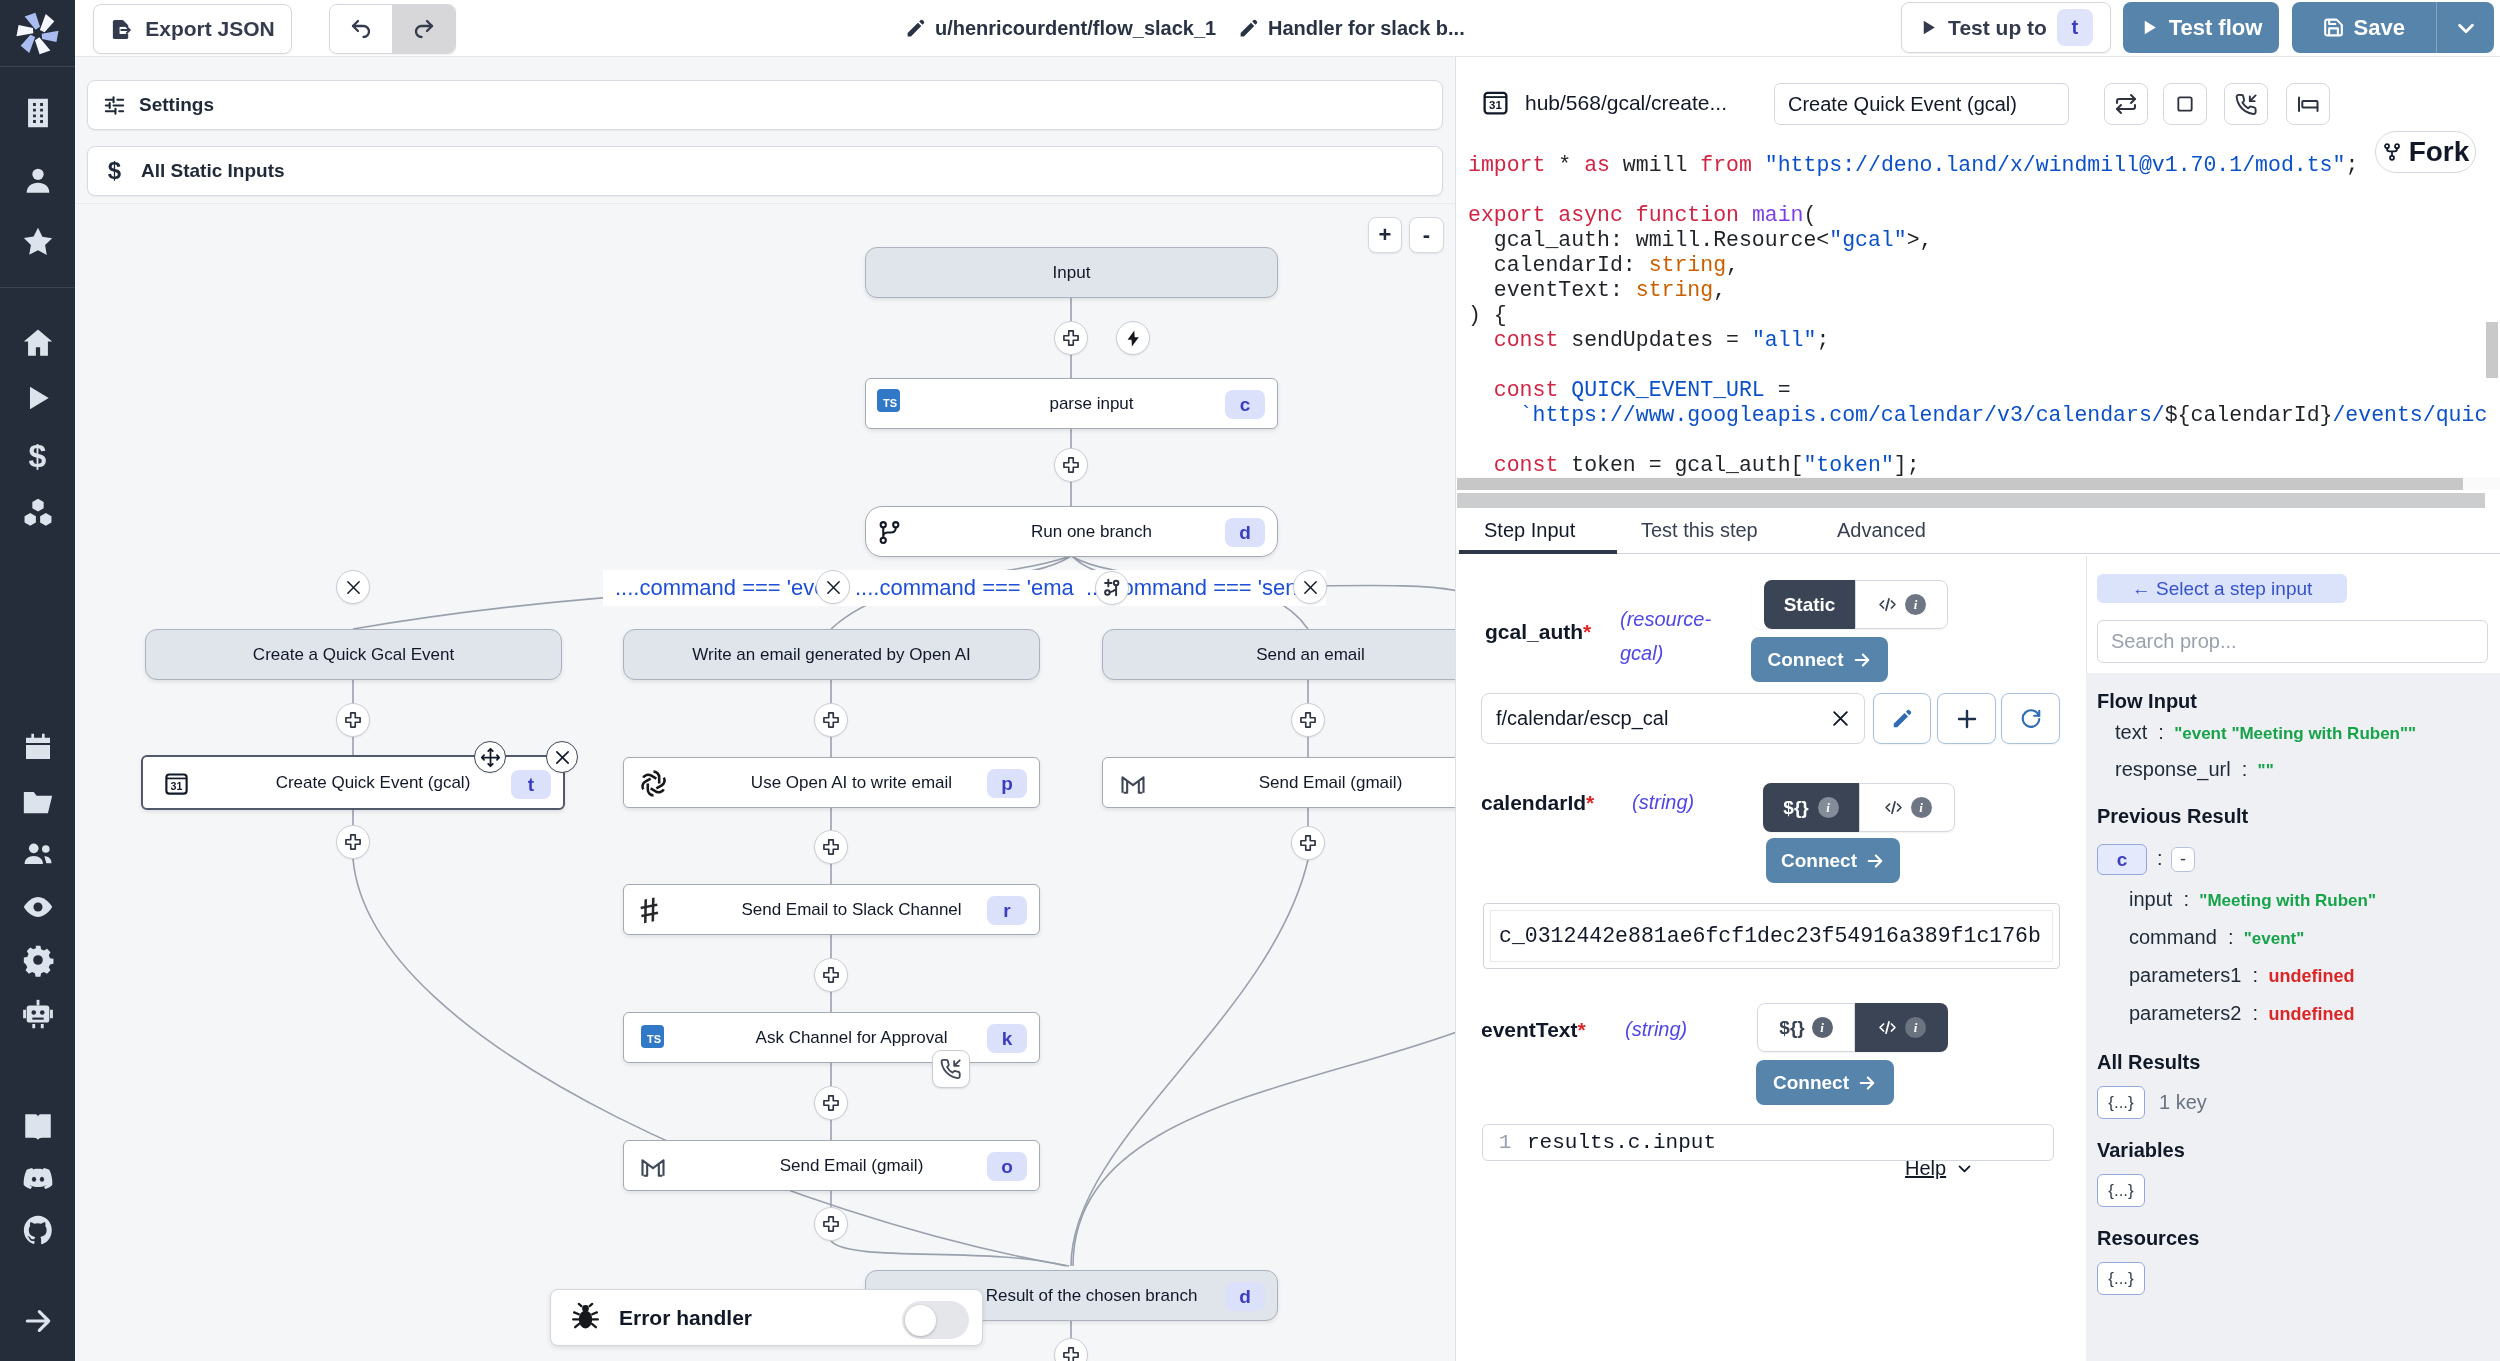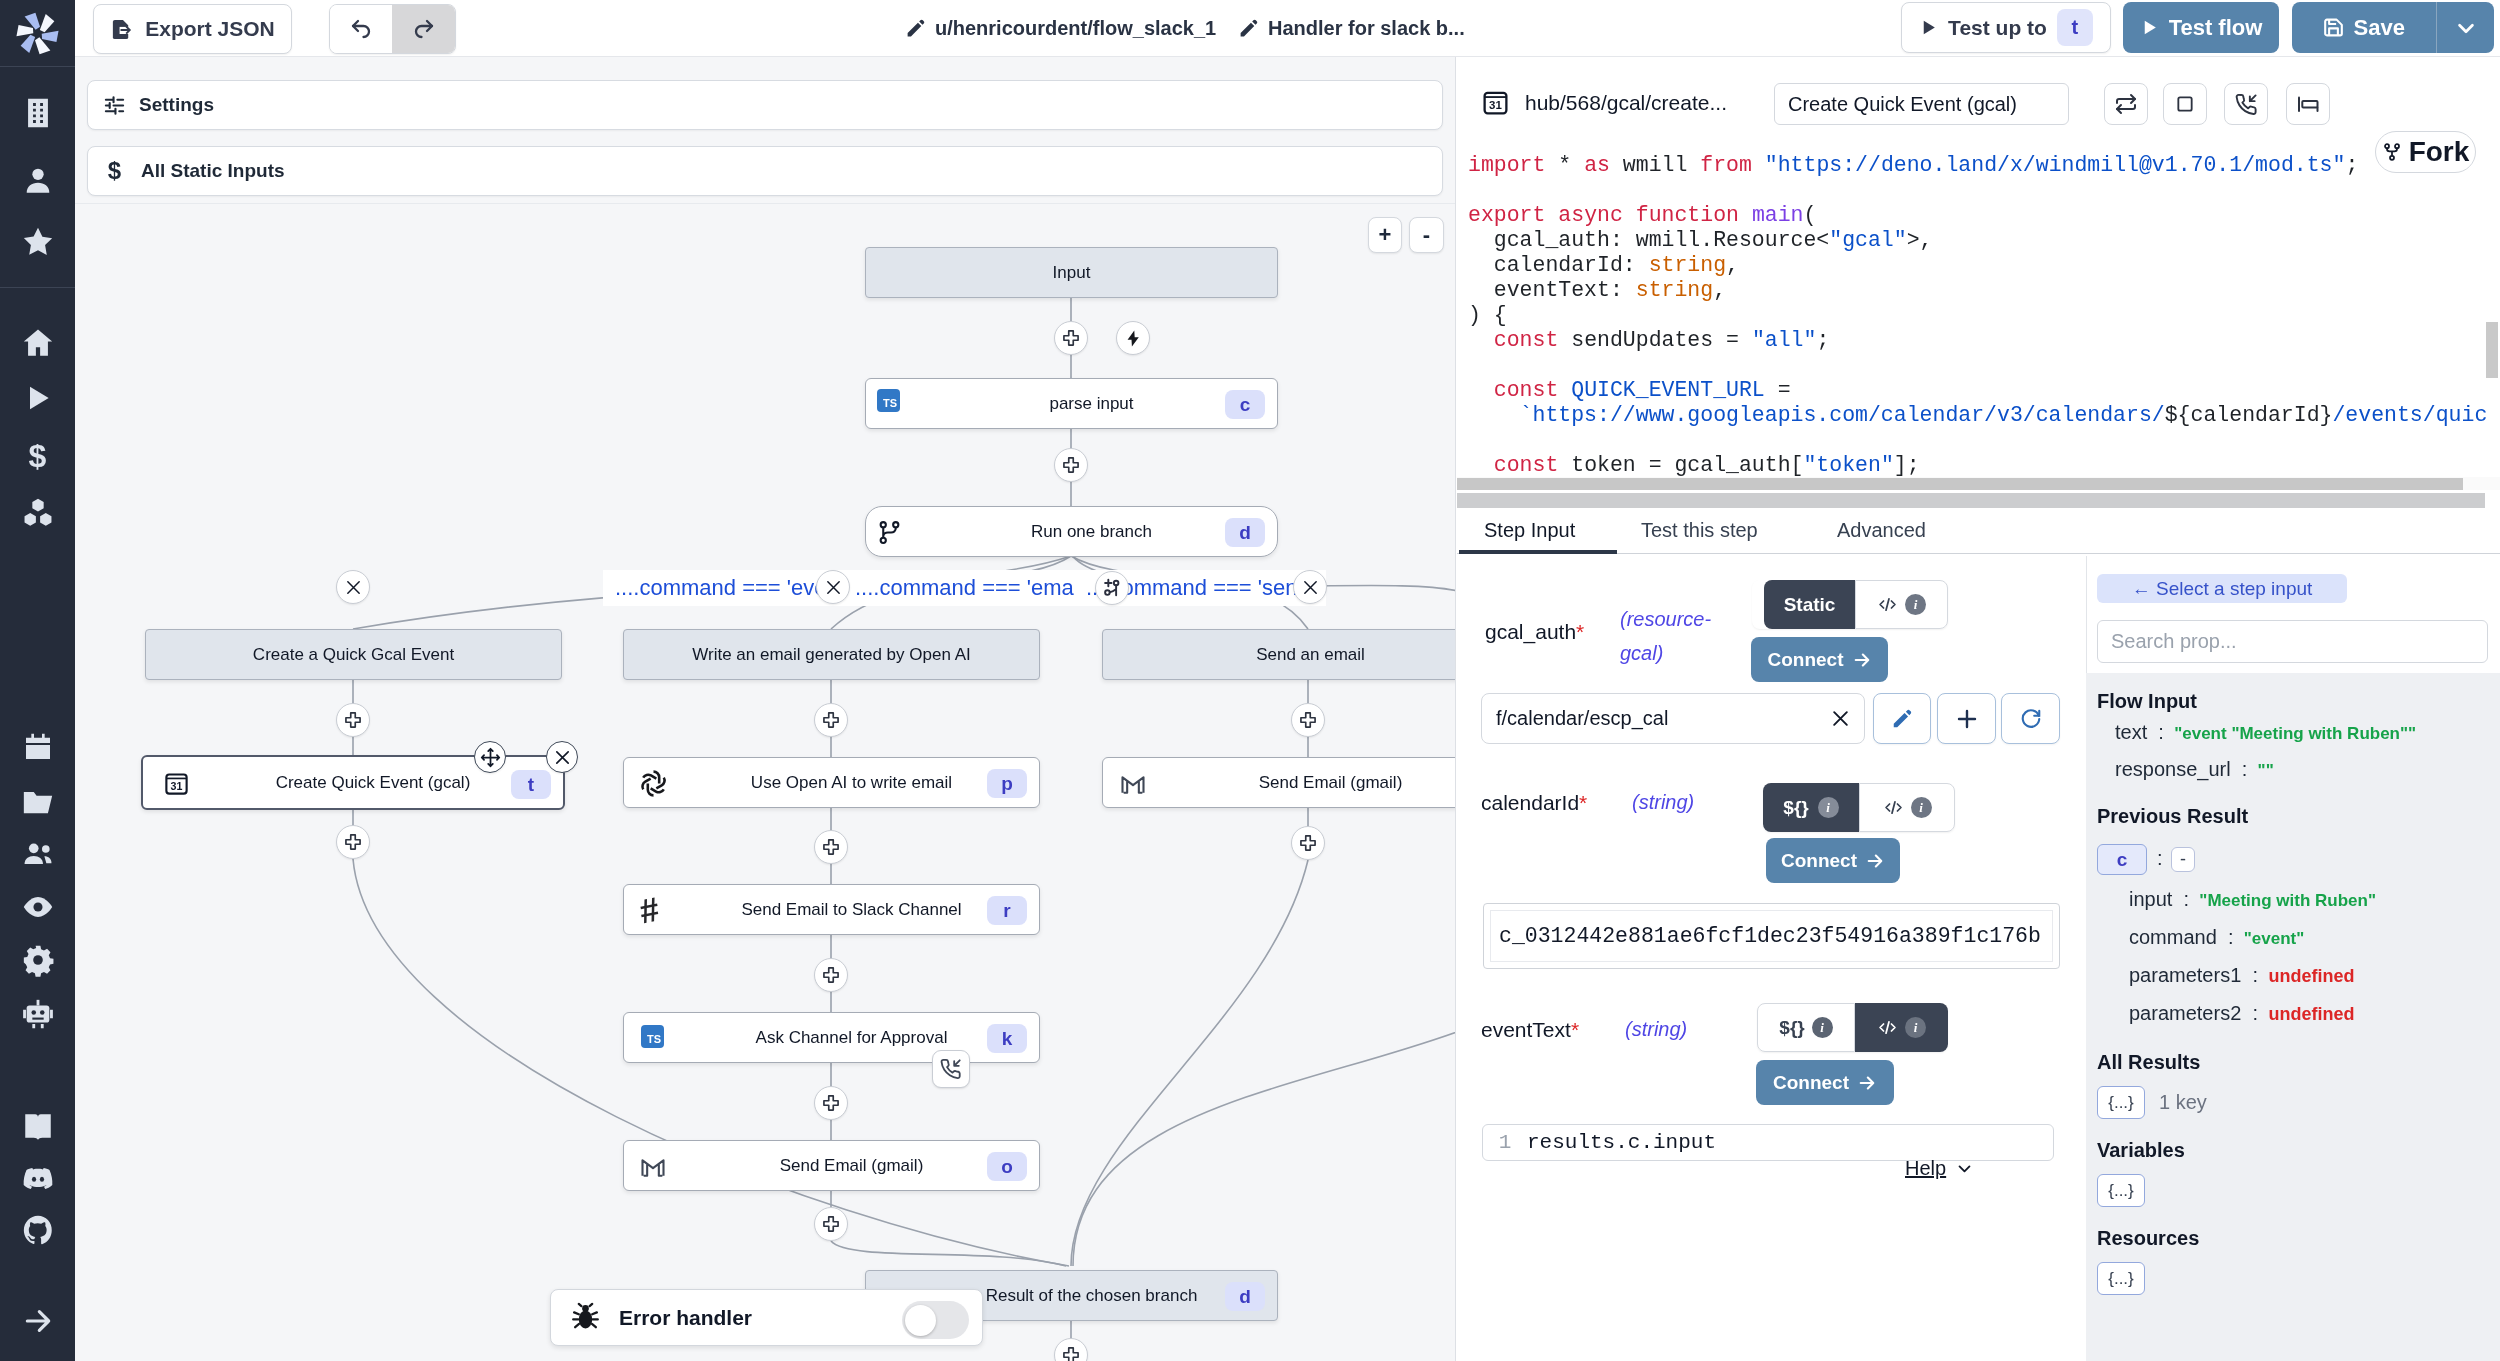--- a/index.html
+++ b/index.html
@@ -17,39 +17,39 @@
 #topbar { left:75px; top:0; width:2425px; height:57px; background:#fff; border-bottom:1px solid #e5e7eb; }
 .wbtn { position:absolute; display:flex; align-items:center; justify-content:center; background:#fff; border:1px solid #d4d8de; border-radius:8px; box-shadow:0 1px 2px rgba(0,0,0,.06); color:#343b4d; font-weight:700; }
 .bbtn { position:absolute; display:flex; align-items:center; justify-content:center; background:#5784ab; border-radius:8px; color:#fff; font-weight:700; }
 .crumb { position:absolute; top:17px; display:flex; align-items:center; gap:9px; font-weight:700; font-size:20px; color:#2a3344; }
 
 
 #flow { left:75px; top:57px; width:1381px; height:1304px; background:#f5f6f8; border-right:1px solid #dde0e5; overflow:hidden; }
 .bar { position:absolute; left:12px; width:1356px; height:50px; background:#fff; border:1px solid #d7dbe1; border-radius:8px; box-shadow:0 1px 2px rgba(0,0,0,.05); display:flex; align-items:center; font-weight:700; font-size:19px; color:#1f2937; }
 .node, .hnode { position:absolute; width:413px; height:51px; border-radius:6px; display:flex; align-items:center; font-size:17px; color:#111827; }
 .node { background:#fff; border:1px solid #a5abb5; box-shadow:0 2px 4px rgba(0,0,0,.09); }
-.hnode { background:#e0e5ec; border:1px solid #abb2bd; border-radius:4px; box-shadow:0 2px 4px rgba(0,0,0,.09); justify-content:center; }
+.hnode { background:#e0e5ec; border:1px solid #abb2bd; border-radius:12px; box-shadow:0 2px 4px rgba(0,0,0,.09); justify-content:center; }
 .ntxt { position:absolute; left:0; right:0; text-align:center;padding-left:40px; }
 .badge { position:absolute; right:12px; top:11px; width:40px; height:29px; background:#dbe0fb; color:#3d3dc2; border-radius:8px; font-weight:700; font-size:19px; display:flex; align-items:center; justify-content:center; }
 .circ { position:absolute; width:34px; height:34px; border-radius:50%; background:#fff; border:1px solid #c9cdd4; box-shadow:0 1px 2px rgba(0,0,0,.08); display:flex; align-items:center; justify-content:center; }
 .blabel { position:absolute; font-size:22px; color:#1d4ed8; white-space:nowrap; background:#fff; line-height:36px; padding:0 12px; }
 .zoombtn { position:absolute; width:35px; height:36px; background:#fff; border:1px solid #d4d8de; border-radius:8px; box-shadow:0 1px 2px rgba(0,0,0,.08); font-weight:700; font-size:22px; color:#1e293b; display:flex; align-items:center; justify-content:center; }
 
 
 #rpane { left:1457px; top:57px; width:1043px; height:1304px; background:#fff; }
 .hibtn { position:absolute; top:26px; width:44px; height:42px; background:#fff; border:1px solid #d4d8de; border-radius:8px; display:flex; align-items:center; justify-content:center; }
 .code { position:absolute; font-family:"Liberation Mono",monospace; font-size:21.5px; white-space:pre; color:#1f2328; }
 .k { color:#d02444; } .s { color:#0b50c9; } .t { color:#c95f00; } .f { color:#7b3fe4; }
 .tab { position:absolute; top:20px; font-size:20px; color:#374151; font-weight:500; }
 .seg { position:absolute; height:49px; display:flex; border-radius:8px; box-shadow:0 1px 2px rgba(0,0,0,.06); }
 .segd { background:#3b4454; color:#fff; display:flex; align-items:center; justify-content:center; gap:7px; font-weight:700; font-size:19px; }
 .segl { background:#fff; border:1px solid #d5d9df; display:flex; align-items:center; justify-content:center; gap:7px; color:#374151; font-weight:700; font-size:19px; }
 .info { width:21px; height:21px; border-radius:50%; background:#6e7684; color:#fff; font-size:13px; font-weight:700; display:flex; align-items:center; justify-content:center; font-style:italic; font-family:"Liberation Serif",serif; }
 .connect { position:absolute; height:45px; background:#5784ab; border-radius:8px; color:#fff; font-weight:700; font-size:19px; display:flex; align-items:center; justify-content:center; gap:8px; }
-.flabel { position:absolute; font-size:21px; font-weight:400; color:#111827; }
+.flabel { position:absolute; font-size:21px; font-weight:700; color:#111827; }
 .ftype { position:absolute; font-size:20px; font-style:italic; color:#4f46e5; }
 .red { color:#dc2626; }
 .obtn { position:absolute; width:59px; height:51px; background:#fff; border:1px solid #cdd3da; border-radius:8px; display:flex; align-items:center; justify-content:center; box-shadow:0 1px 2px rgba(0,0,0,.05); }
 .pp-h { position:absolute; font-size:20px; font-weight:700; color:#111827; }
 .pp-row { position:absolute; font-size:20px; color:#1f2937; white-space:nowrap; }
 .gval { color:#16a34a; font-weight:700; font-size:17px; }
 .rval { color:#dc2626; font-weight:700; font-size:18px; }
 .chip { position:absolute; background:#fff; border:1px solid #93a8dd; border-radius:6px; color:#374151; display:flex; align-items:center; justify-content:center; }
 </style>
 </head>

